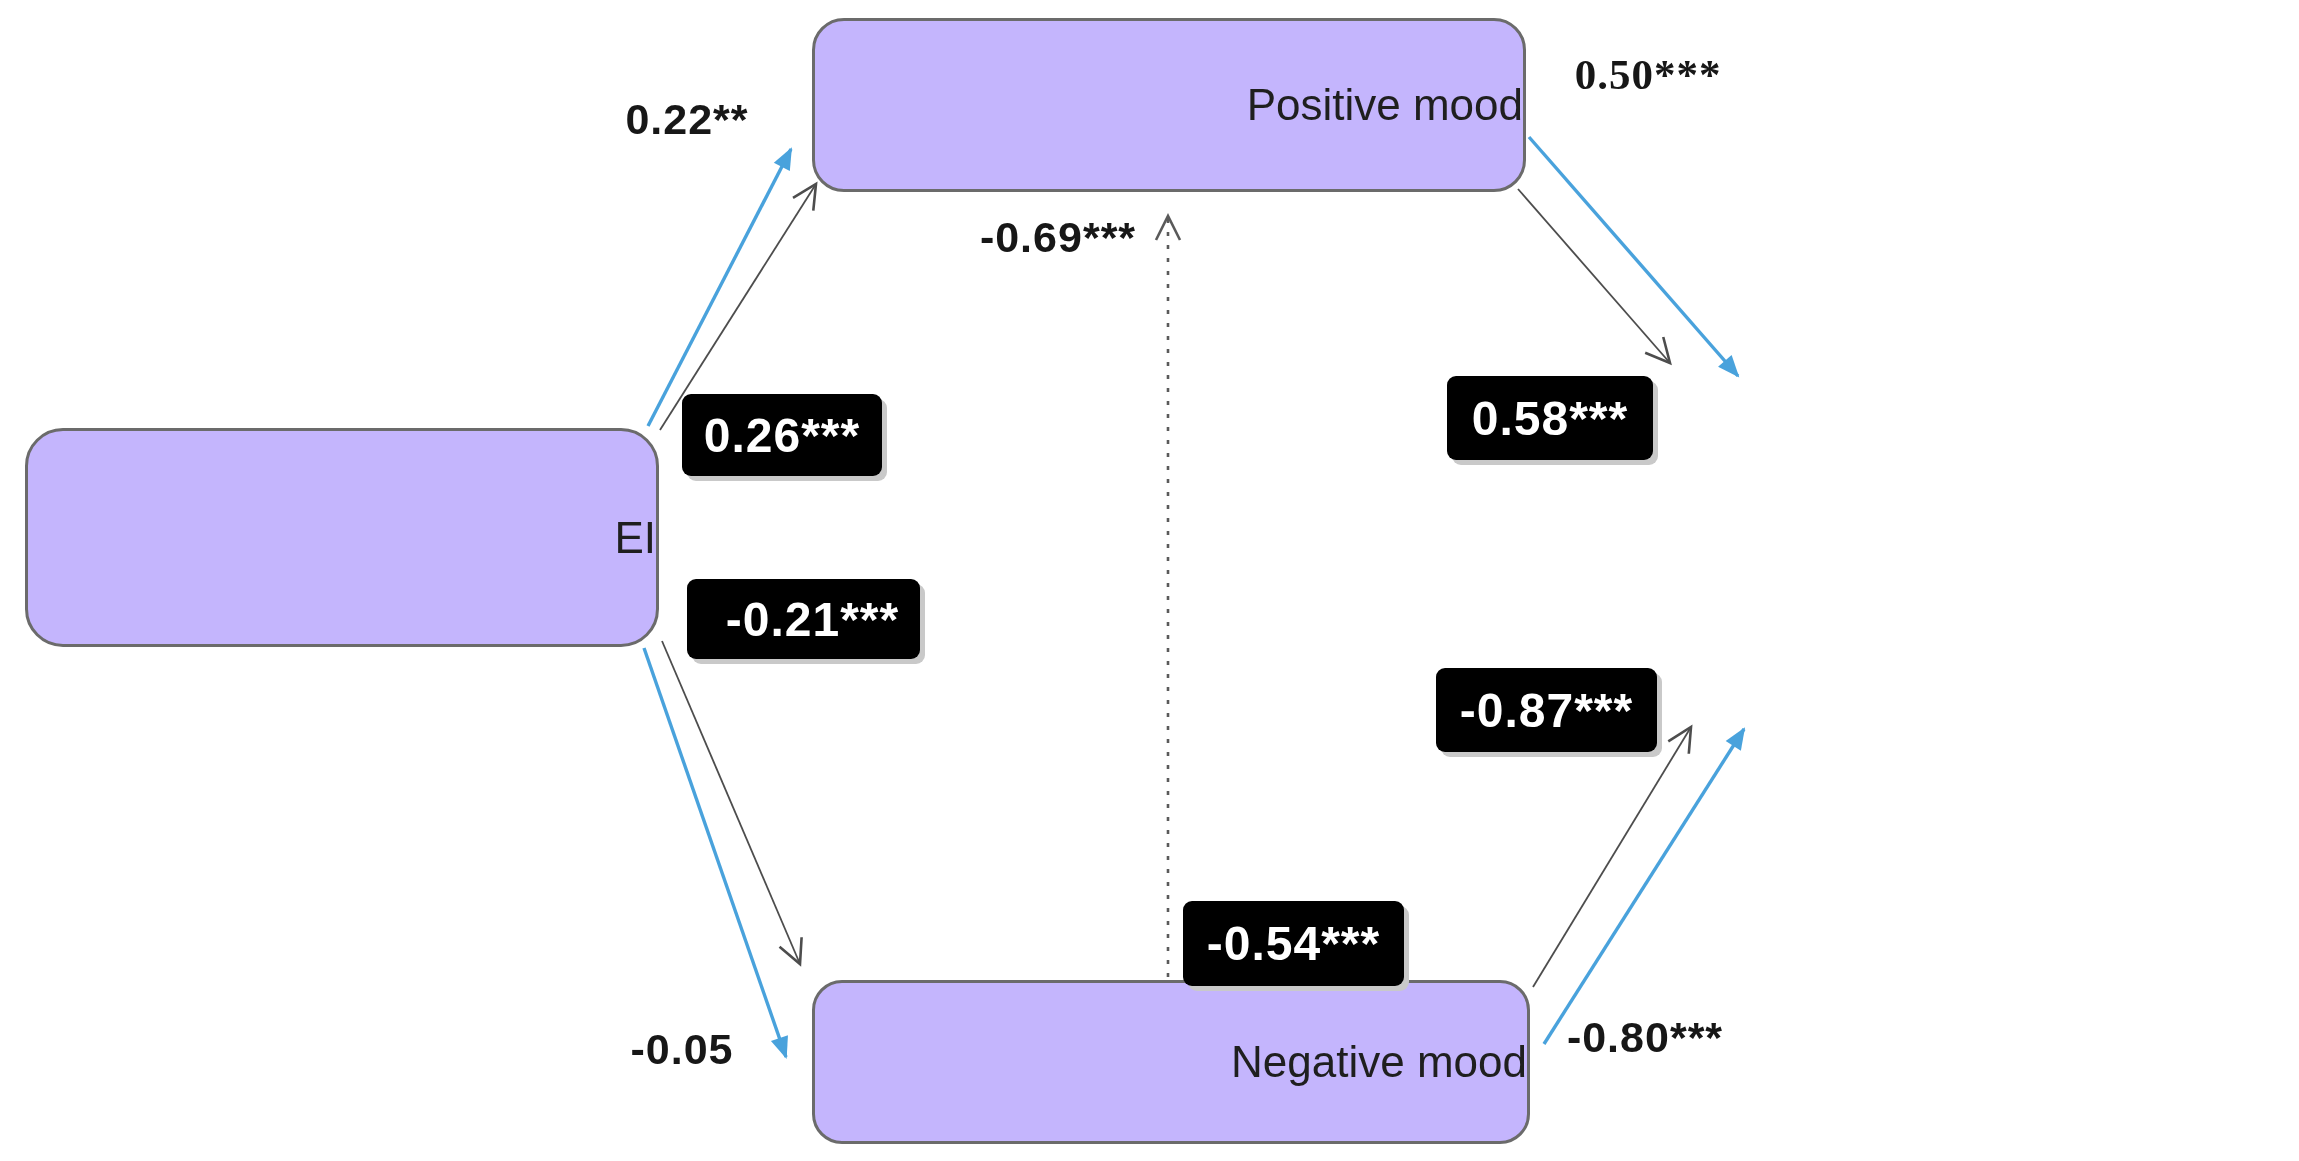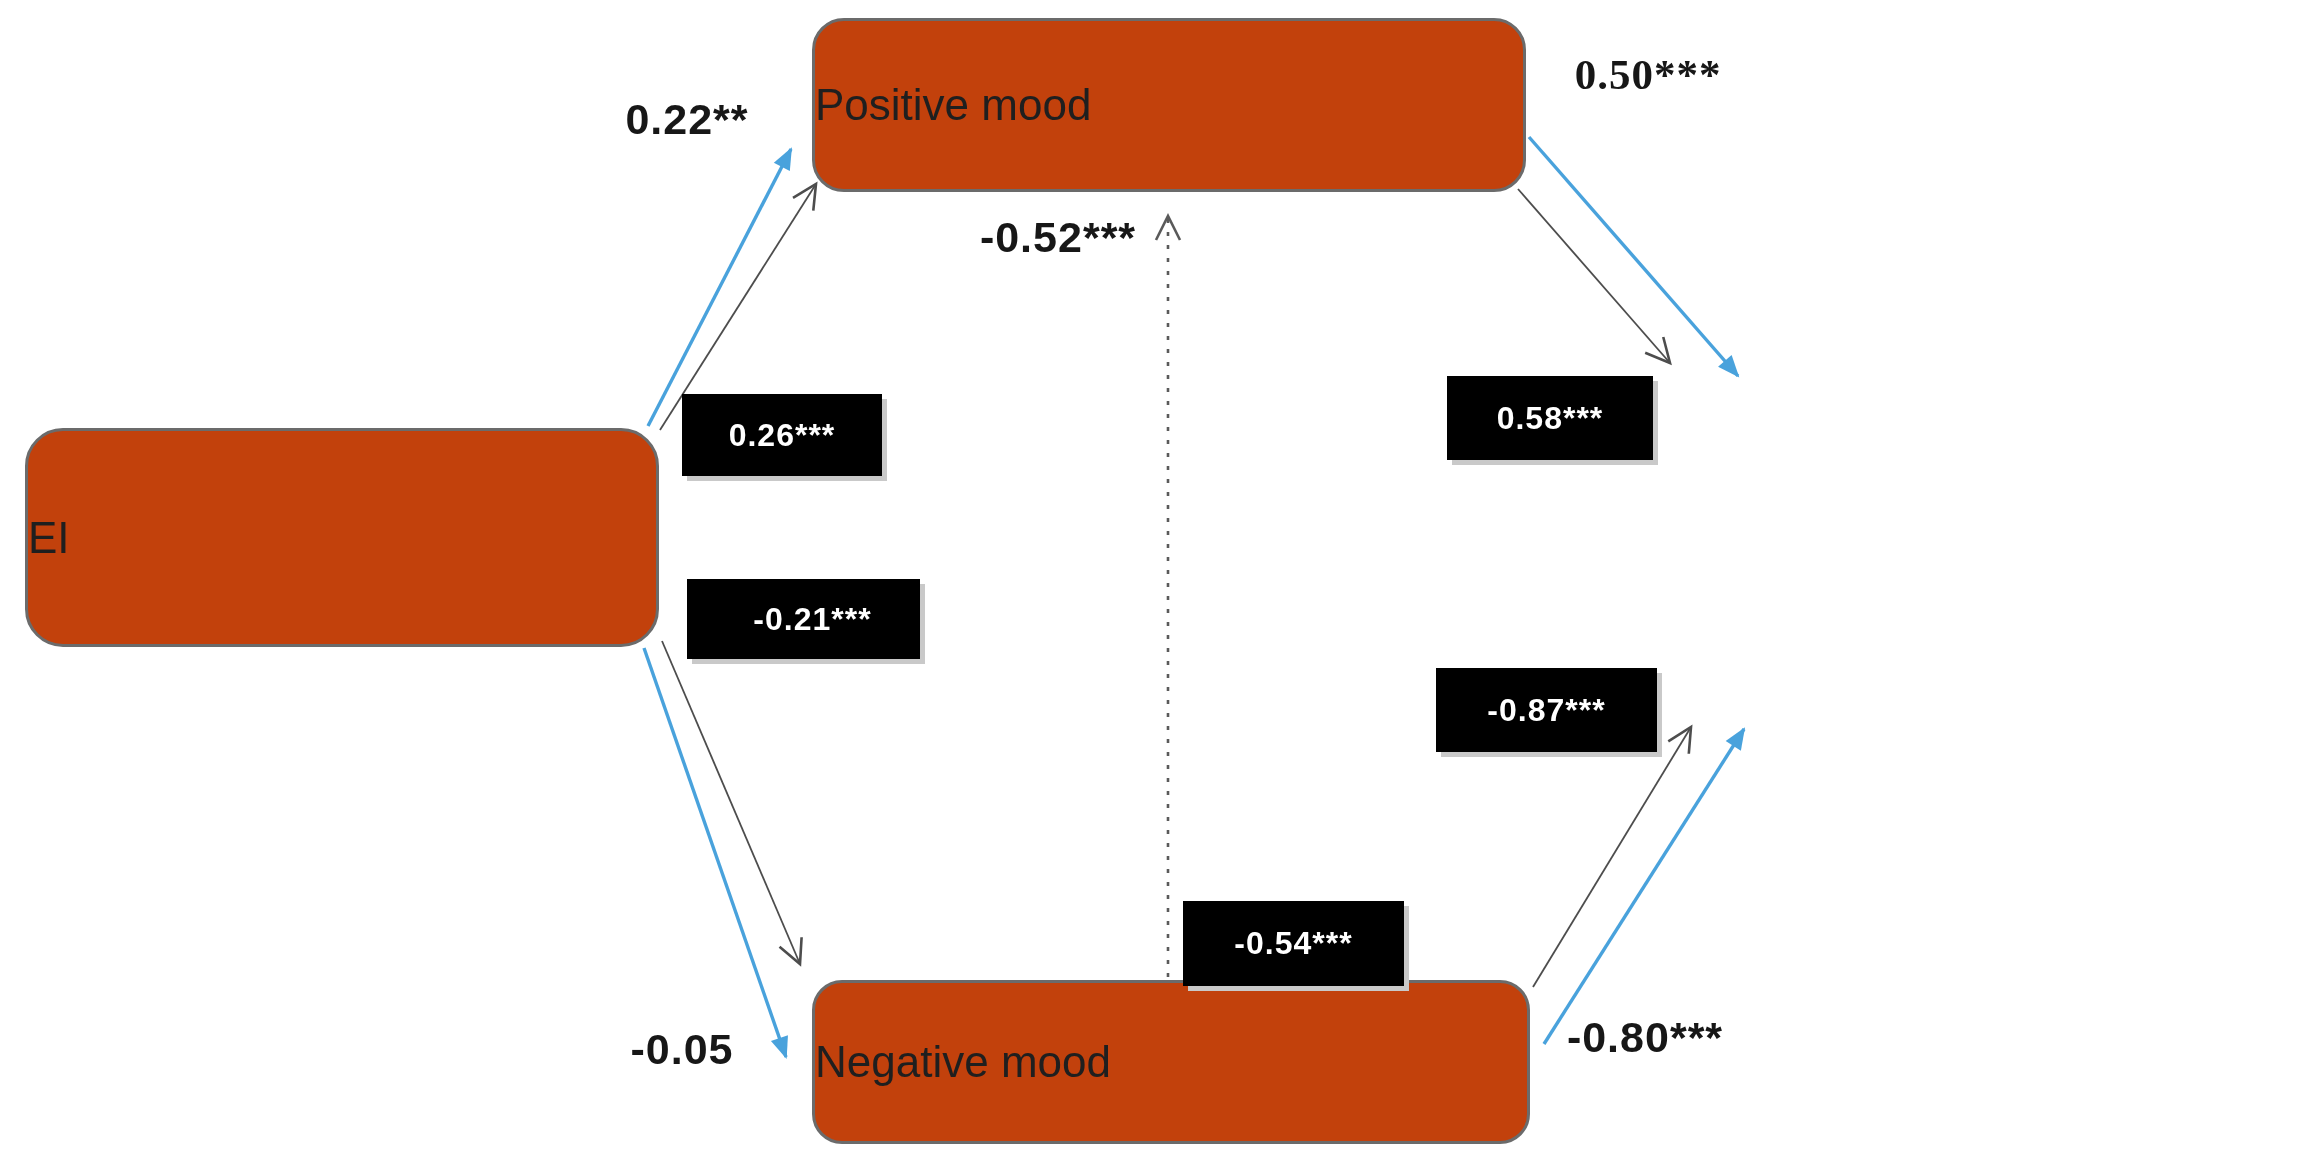--- a/index.html
+++ b/index.html
@@ -14,46 +14,47 @@
   .canvas{
     position:relative;
     width:2299px;height:1161px;
     background:#ffffff;
     font-family:"Liberation Sans", sans-serif;
     overflow:hidden;
   }
   .arrow-layer{position:absolute;left:0;top:0;width:2299px;height:1161px;}
   .node{
     position:absolute;
-    background:#c2410c;
+    background:#c4b5fd;
     border:3px solid var(--node-border);
-    display:flex;align-items:center;justify-content:flex-start;
+    display:flex;align-items:center;justify-content:flex-end;
     font-size:44px;color:#1f1f1f;
     z-index:2;
   }
   .node-ei{left:25px;top:428px;width:628px;height:213px;border-radius:38px;}
   .node-pm{left:812px;top:18px;width:708px;height:168px;border-radius:32px;}
   .node-nm{left:812px;top:980px;width:712px;height:158px;border-radius:30px;}
   .node-swb{left:1684px;top:379px;width:596px;height:324px;border-radius:50px;}
   .coef{
     position:absolute;
     transform:translate(-50%,-50%);
     font-size:43px;font-weight:700;color:#171717;
     white-space:nowrap;letter-spacing:1px;
     z-index:3;
   }
   .coef-box{
     position:absolute;
     background:var(--coef-box-bg);
     color:var(--coef-box-text);
     display:flex;align-items:center;justify-content:center;
-    font-size:32px;font-weight:600;
+    font-size:48px;font-weight:600;
     white-space:nowrap;letter-spacing:1px;
     box-shadow:5px 5px 0 #c9c9c9;
     z-index:3;
+    border-radius:9px;
   }
   .cb-ei-pm{left:682px;top:394px;width:200px;height:82px;}
   .cb-ei-nm{left:687px;top:579px;width:215px;height:80px;padding-left:18px;}
   .cb-pm-swb{left:1447px;top:376px;width:206px;height:84px;}
   .cb-nm-swb{left:1436px;top:668px;width:221px;height:84px;}
   .cb-nm-pm{left:1183px;top:901px;width:221px;height:85px;}
   .c-ei-pm{left:663px;top:119px;margin-left:24px;}
   .c-pm-swb{left:1648px;top:74px;font-family:Liberation Serif, serif;}
   .c-nm-pm{left:1058px;top:237px;}
   .c-ei-nm{left:682px;top:1049px;}
@@ -95,21 +96,21 @@
   </div>
   <div class="node node-pm">
     <span>Positive mood</span>
   </div>
   <div class="node node-nm">
     <span>Negative mood</span>
   </div>
 
   <div class="coef c-ei-pm">0.22**</div>
   <div class="coef c-pm-swb">0.50***</div>
-  <div class="coef c-nm-pm">-0.52***</div>
+  <div class="coef c-nm-pm">-0.69***</div>
   <div class="coef c-ei-nm">-0.05</div>
   <div class="coef c-nm-swb">-0.80***</div>
 
   <div class="coef-box cb-ei-pm">0.26***</div>
   <div class="coef-box cb-ei-nm">-0.21***</div>
   <div class="coef-box cb-pm-swb">0.58***</div>
   <div class="coef-box cb-nm-swb">-0.87***</div>
   <div class="coef-box cb-nm-pm">-0.54***</div>
 
 </div>

